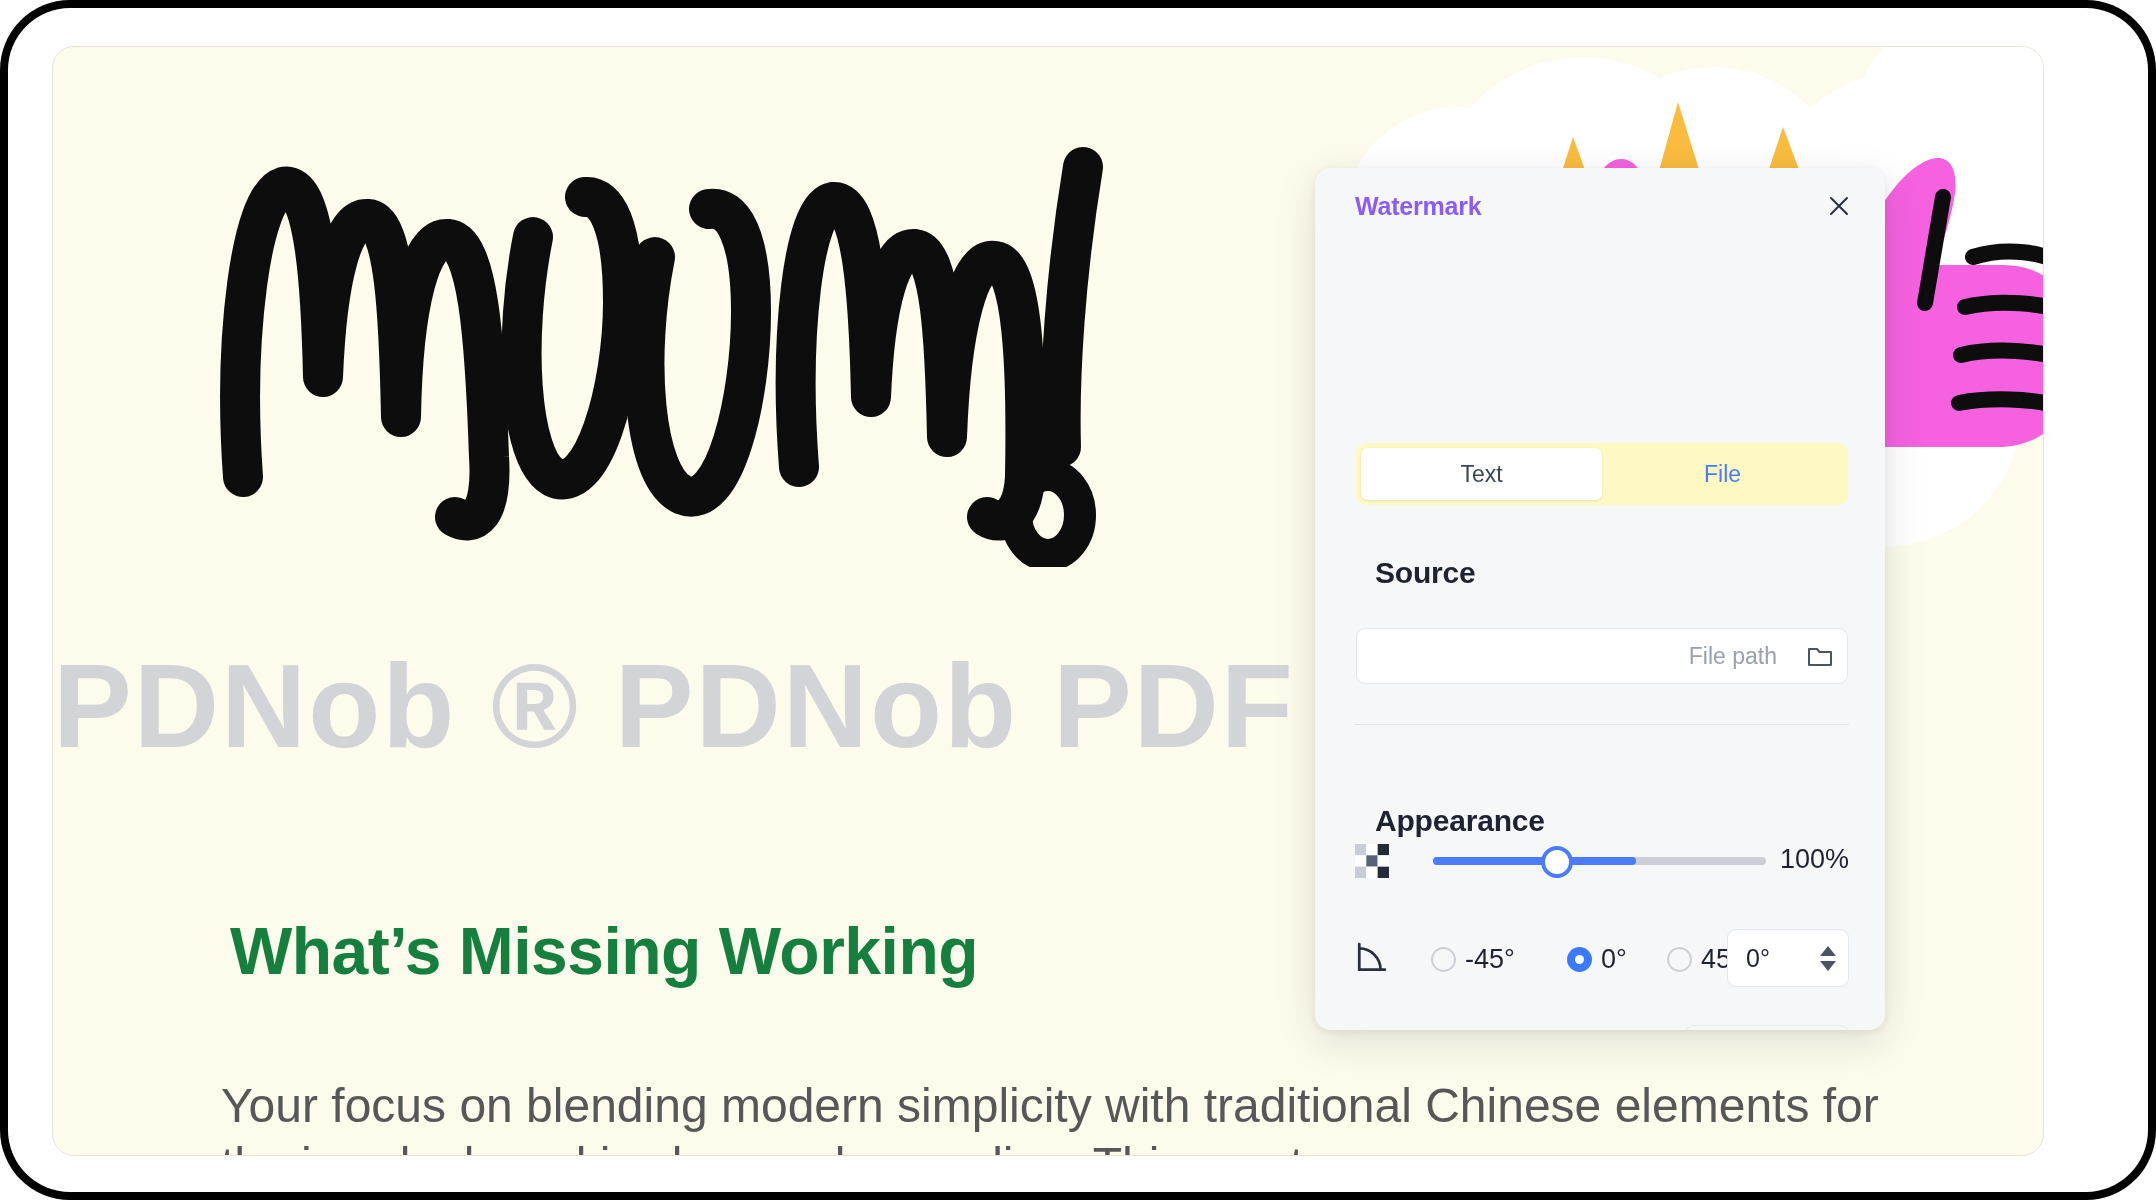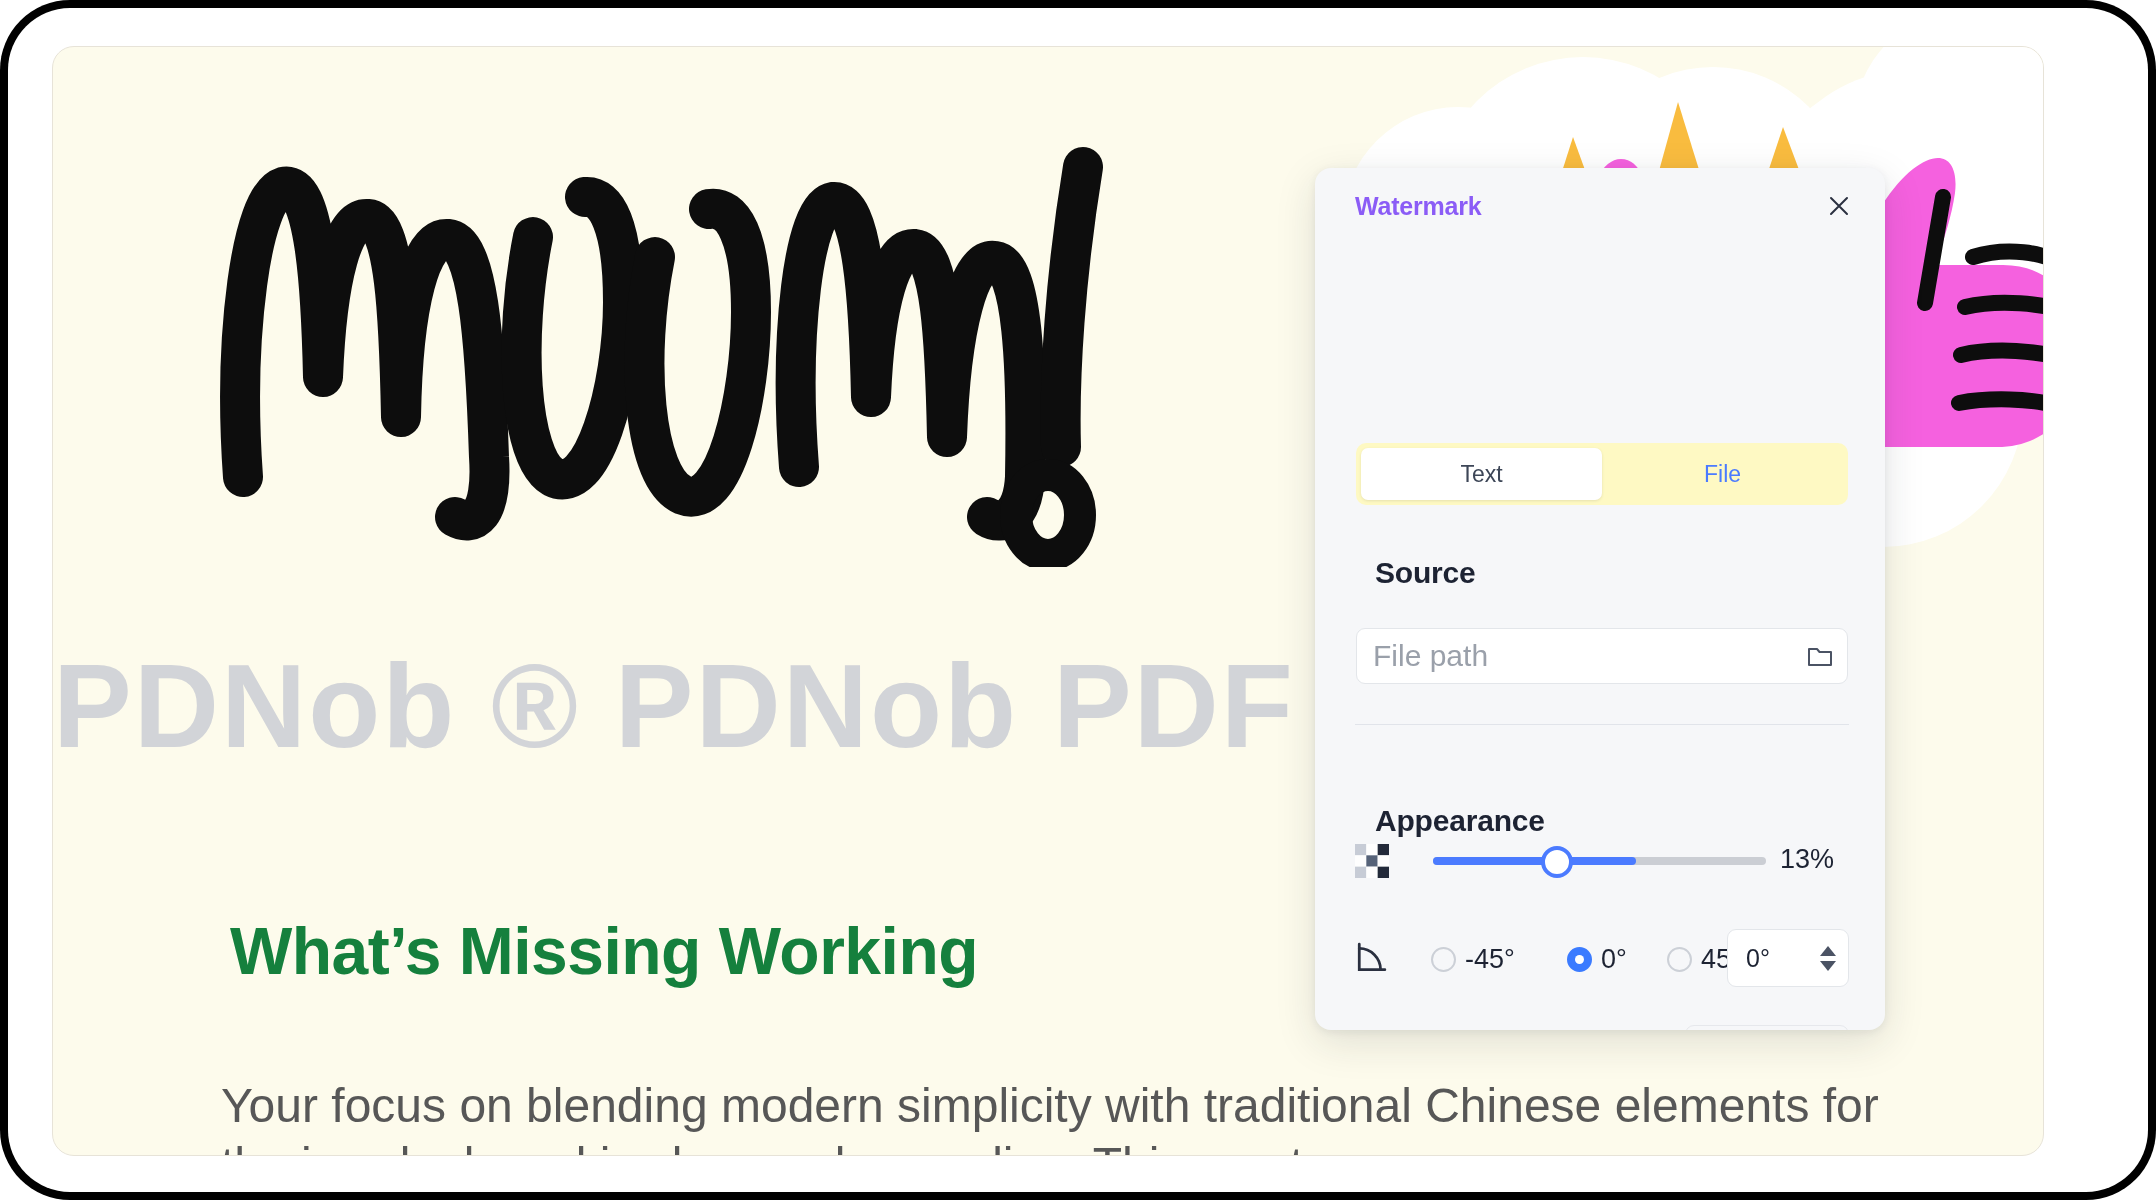--- a/index.html
+++ b/index.html
@@ -200,24 +200,25 @@
     border-radius: 9px;
     box-sizing: border-box;
     display: flex;
     align-items: center;
   }
   #file-path-input {
     flex: 1;
     border: none;
     outline: none;
     background: transparent;
-    font-size: 30px;
+    font-size: 23px;
     color: #1d2333;
     padding: 0 16px;
     font-family: "Liberation Sans", sans-serif;
+    text-align: right;
   }
   #file-path-input::placeholder { color: #9aa0aa; }
   #browse-folder-button {
     width: 54px; height: 54px;
     display: flex;
     align-items: center;
     justify-content: center;
     cursor: pointer;
   }
 
@@ -500,21 +501,21 @@
           <rect x="10" y="10" width="10" height="10" fill="#566379"></rect>
           <rect x="20" y="10" width="10" height="10" fill="#fefefe"></rect>
           <rect x="0" y="20" width="10" height="10" fill="#c7ccd6"></rect>
           <rect x="10" y="20" width="10" height="10" fill="#fefefe"></rect>
           <rect x="20" y="20" width="10" height="10" fill="#232a3a"></rect>
         </svg>
         <div id="opacity-slider-track">
           <div id="opacity-slider-fill"></div>
         </div>
         <div id="opacity-slider-thumb"></div>
-        <div id="opacity-value">13%</div>
+        <div id="opacity-value">100%</div>
       </div>
 
       <div id="rotation-row">
         <svg id="rotation-icon" viewBox="0 0 30 30">
           <path d="M4 2 V26 H28" fill="none" stroke="#2a3040" stroke-width="2.6" stroke-linecap="round"></path>
           <path d="M4 6 A 20 20 0 0 1 24 26" fill="none" stroke="#2a3040" stroke-width="2.6" stroke-linecap="round"></path>
         </svg>
 
         <div id="radio-neg45" class="radio-item">
           <span class="radio-dot"></span>

